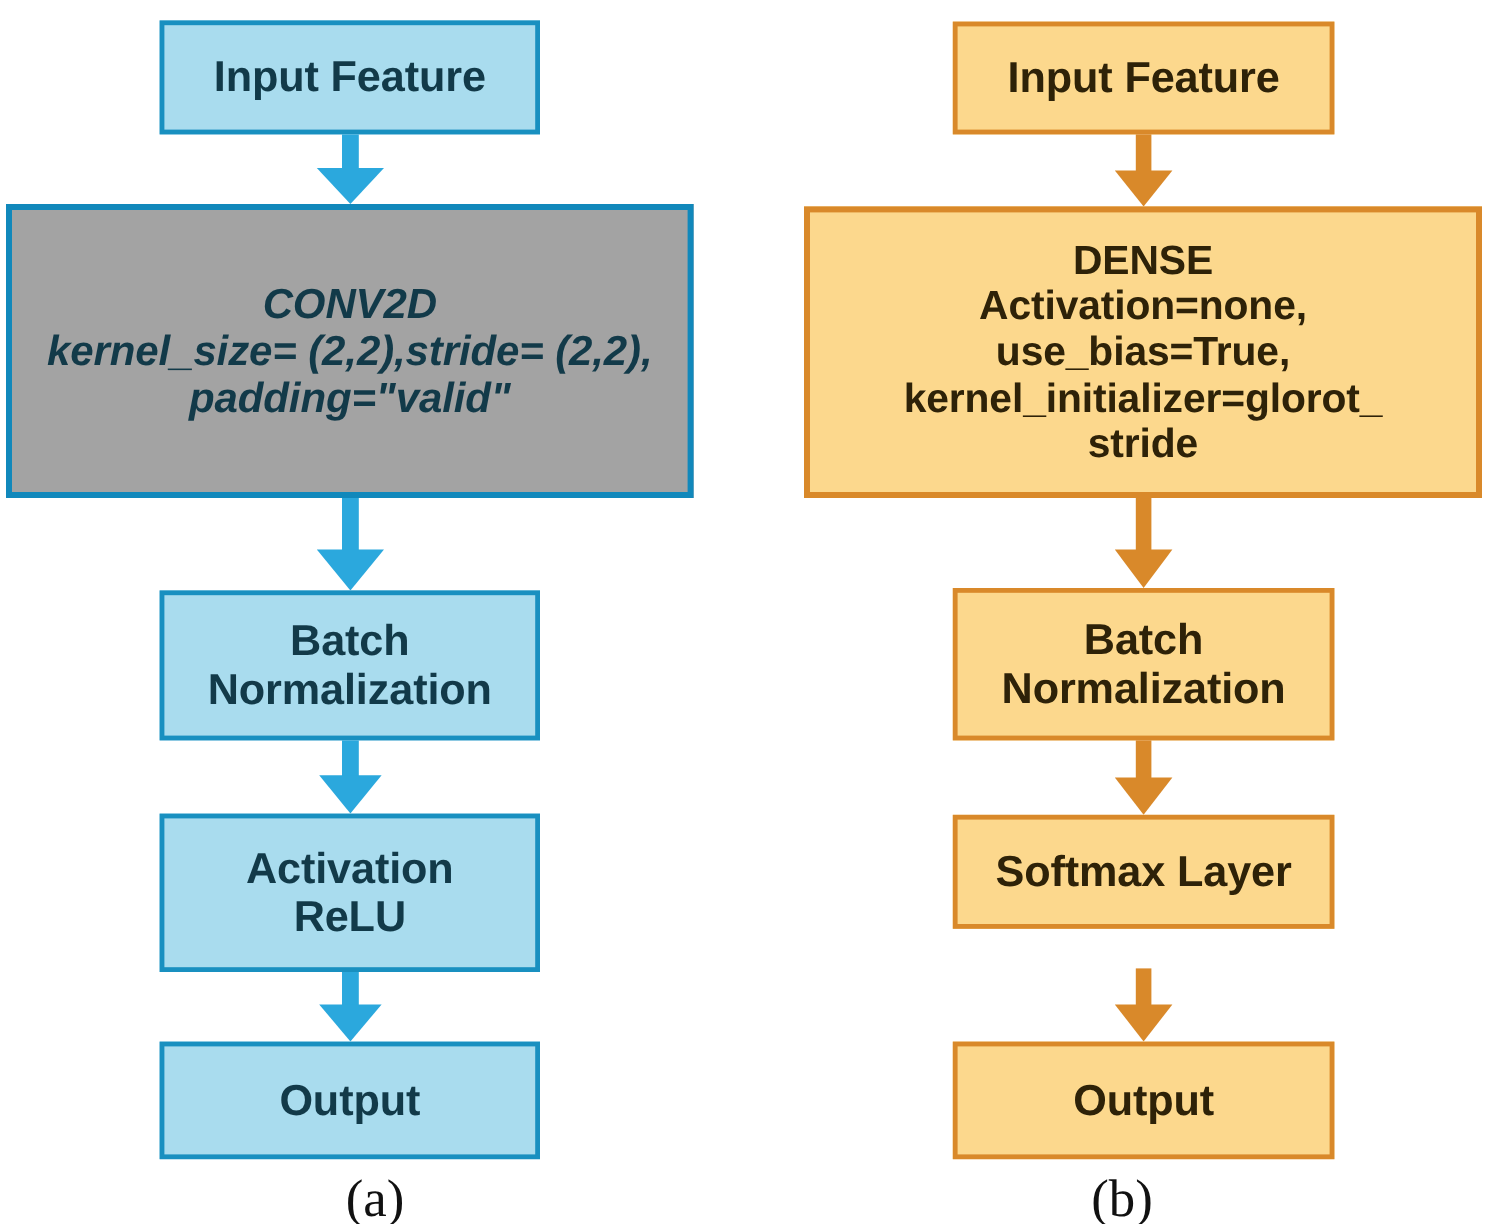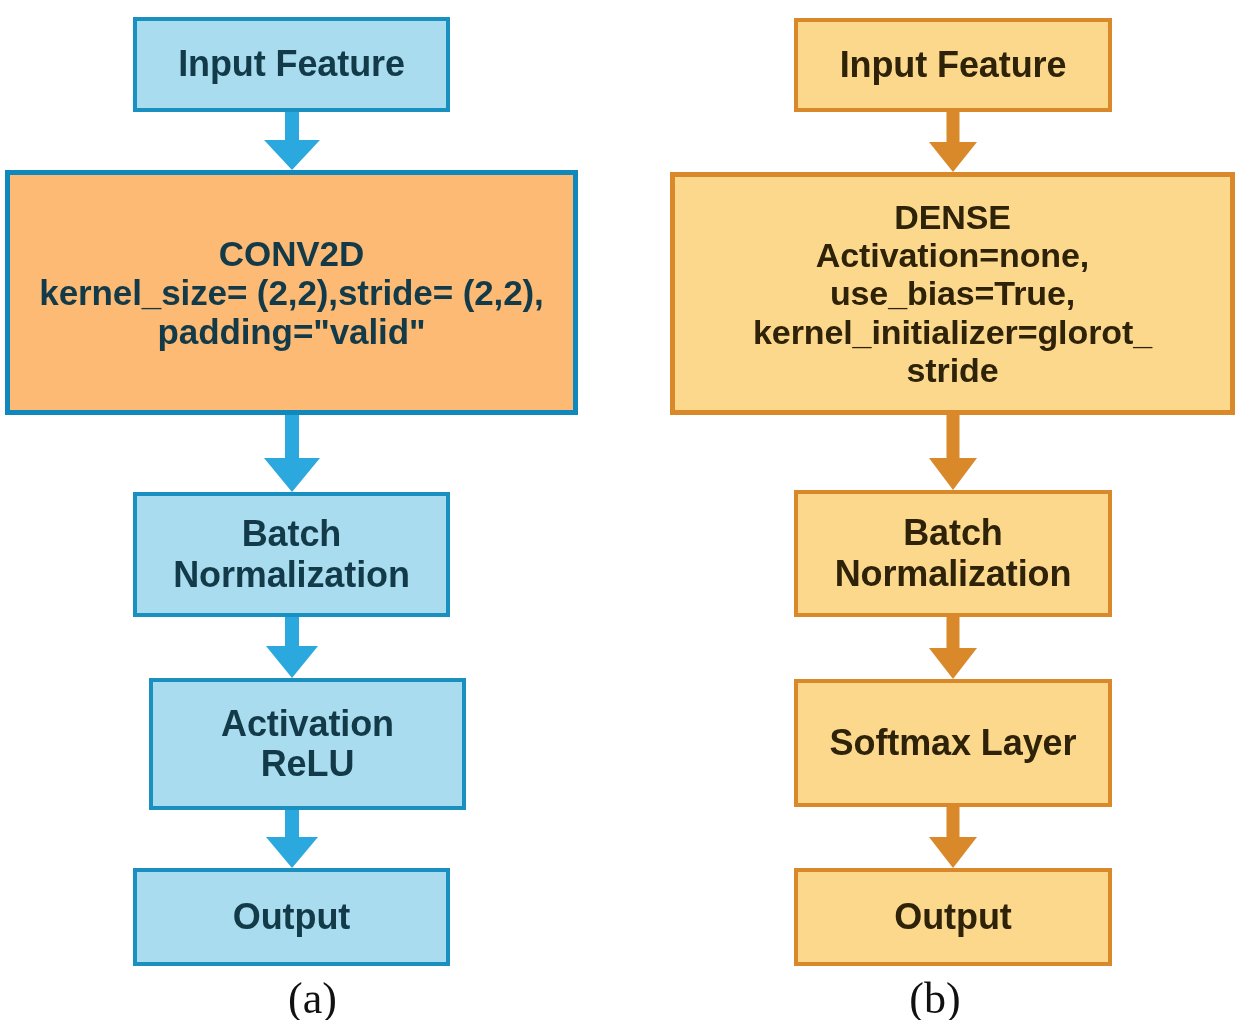--- a/index.html
+++ b/index.html
@@ -48,22 +48,23 @@
     padding: 2px 6px;
   }
 
   
   .blue .node {
     background: #a9dcee;
     border: 4px solid #1990c0;
     color: #123a49;
   }
   .blue .node.big {
-    background: #fdba74;
+    background: #a3a3a3;
     border: 5px solid #1188bb;
+    font-style: italic;
   }
   .blue .connector .stem  { background: #2ba8dd; }
   .blue .connector .head  { border-top-color: #2ba8dd; }
 
   
   .orange .node {
     background: #fcd88d;
     border: 4px solid #d9892a;
     color: #2e2208;
   }
@@ -135,21 +136,21 @@
     </div>
 
     <div class="node" style="left:133px; top:480px; width:317px; height:125px; font-size:36px;">Batch
 Normalization</div>
 
     <div class="connector" style="left:264px; top:605px; width:56px; height:61px;">
       <div class="stem" style="width:14px; height:30px;"></div>
       <div class="head" style="border-left-width:26px; border-right-width:26px; border-top-width:32px;"></div>
     </div>
 
-    <div class="node" style="left:133px; top:666px; width:317px; height:132px; font-size:36px;margin-left:16px;">Activation
+    <div class="node" style="left:133px; top:666px; width:317px; height:132px; font-size:36px;">Activation
 ReLU</div>
 
     <div class="connector" style="left:264px; top:798px; width:56px; height:58px;">
       <div class="stem" style="width:14px; height:28px;"></div>
       <div class="head" style="border-left-width:26px; border-right-width:26px; border-top-width:31px;"></div>
     </div>
 
     <div class="node" style="left:133px; top:856px; width:317px; height:98px; font-size:36px;">Output</div>
 
     <div class="caption" style="top:965px;">(a)</div>
@@ -176,21 +177,21 @@
     </div>
 
     <div class="node" style="left:169px; top:478px; width:318px; height:127px; font-size:36px;">Batch
 Normalization</div>
 
     <div class="connector" style="left:302px; top:605px; width:52px; height:62px;">
       <div class="stem" style="width:13px; height:32px;"></div>
       <div class="head" style="border-left-width:24px; border-right-width:24px; border-top-width:31px;"></div>
     </div>
 
-    <div class="node" style="left:169px; top:667px; width:318px; height:128px; font-size:36px;">Softmax Layer</div>
+    <div class="node" style="left:169px; top:667px; width:318px; height:95px; font-size:36px;">Softmax Layer</div>
 
     <div class="connector" style="left:302px; top:795px; width:52px; height:61px;">
       <div class="stem" style="width:13px; height:31px;"></div>
       <div class="head" style="border-left-width:24px; border-right-width:24px; border-top-width:31px;"></div>
     </div>
 
     <div class="node" style="left:169px; top:856px; width:318px; height:98px; font-size:36px;">Output</div>
 
     <div class="caption" style="top:965px;">(b)</div>
   </div>

